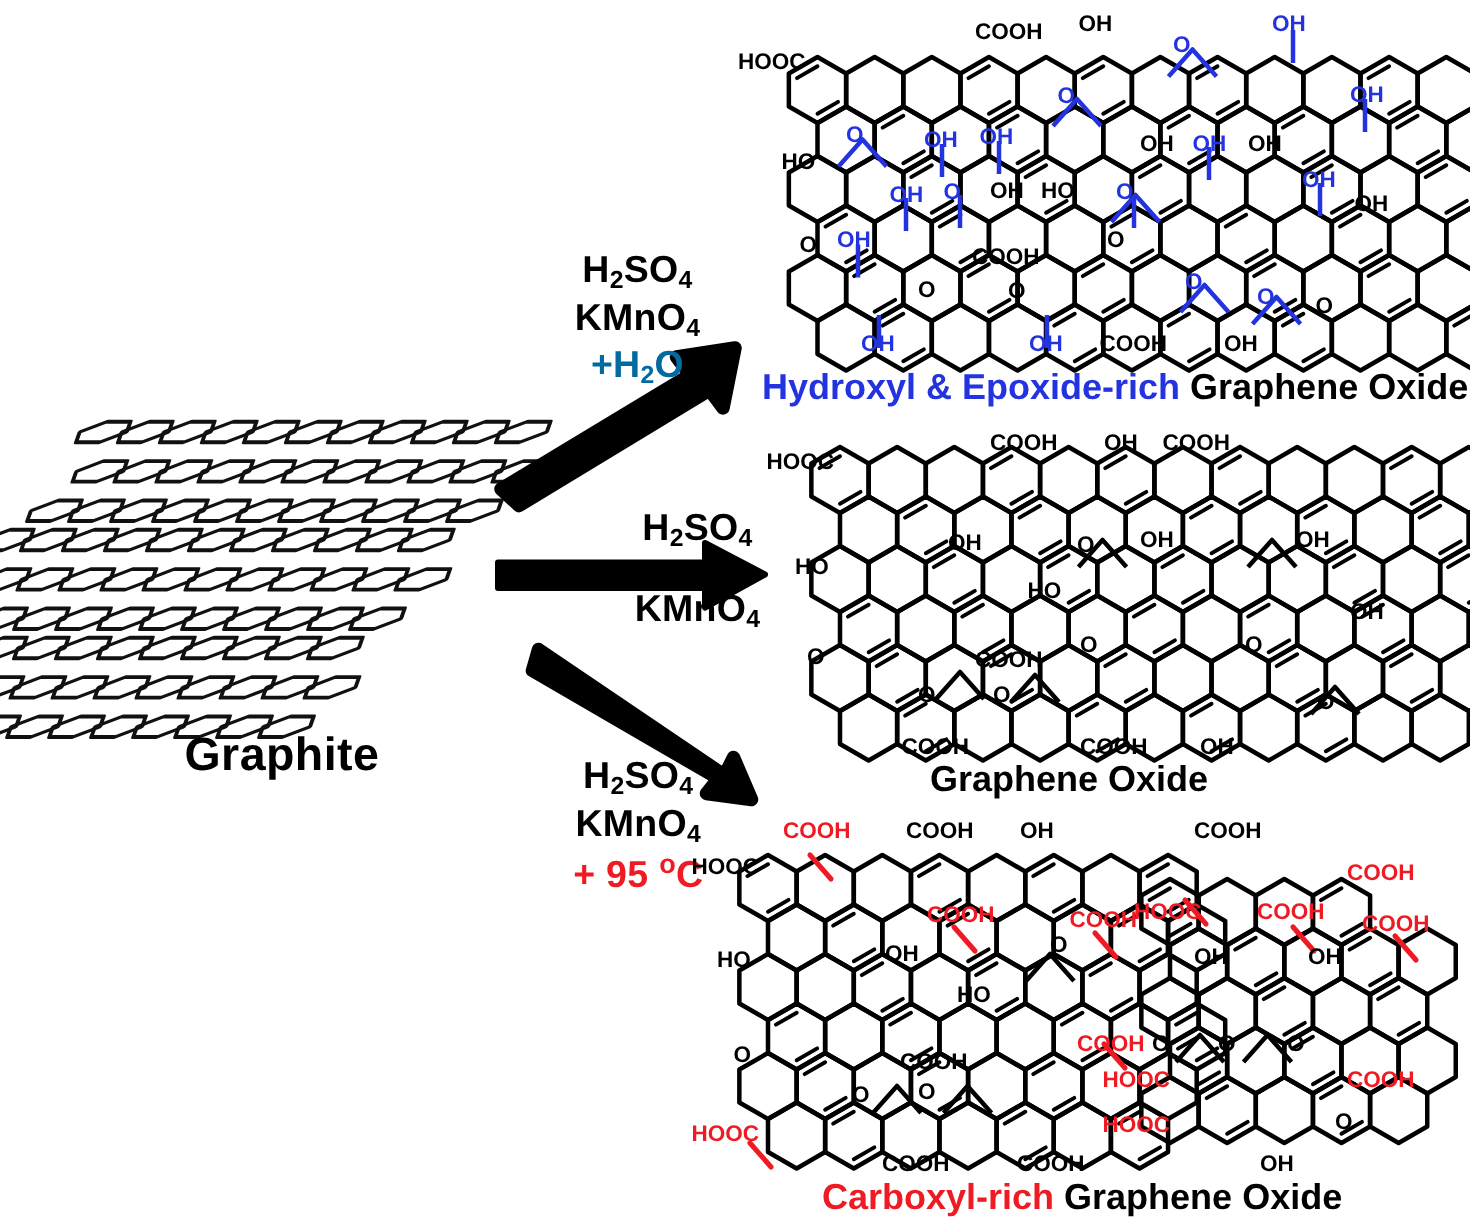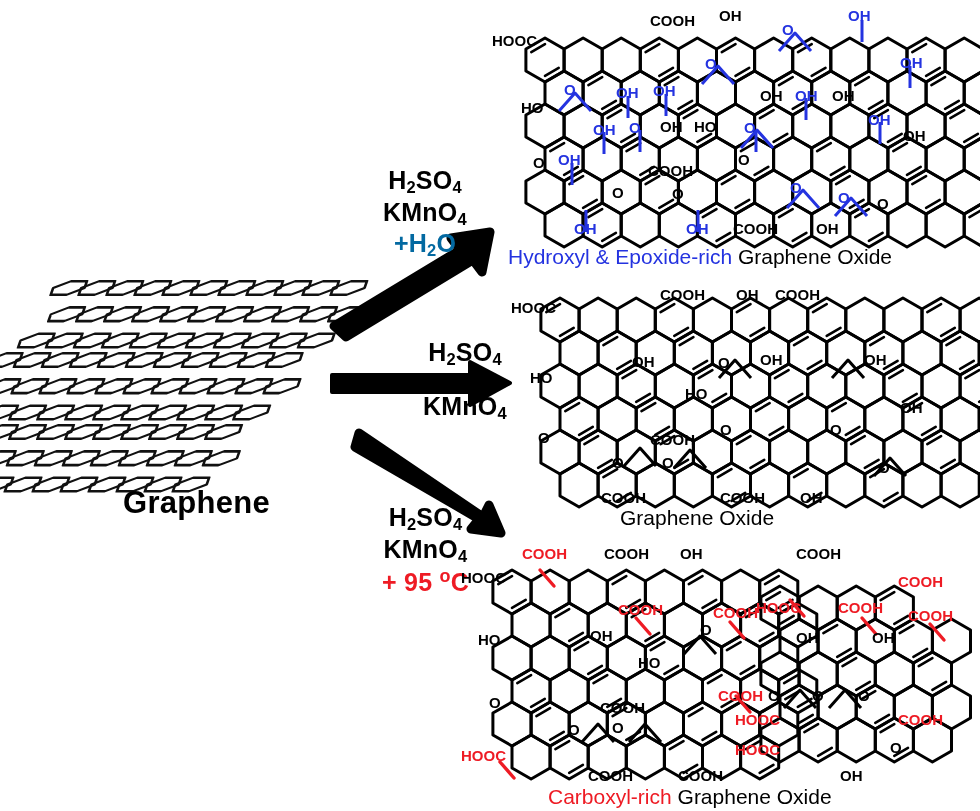--- a/index.html
+++ b/index.html
@@ -35,22 +35,22 @@
     position: absolute;
     font-size: 31px;
     font-weight: bold;
     color: #000;
     letter-spacing: .3px;
     white-space: nowrap;
   }
 
   .caption {
     position: absolute;
-    font-size: 21px;
-    font-weight: normal;
+    font-size: 24px;
+    font-weight: bold;
     white-space: nowrap;
     color: #000;
   }
   .caption .hi-blue { color: #2433e0; }
   .caption .hi-red  { color: #ee1b24; }
 
   svg { display: block; overflow: visible; }
   .lay { position: absolute; }
 </style>
 </head>
@@ -160,21 +160,21 @@
           <polygon points="127.7,214.5 113.8,221.3 98.1,221.3 96.3,214.5 110.2,207.7 125.9,207.7" fill="none" stroke="#111" stroke-width="2.6" stroke-linejoin="round"></polygon>
           <polygon points="155.7,214.5 141.8,221.3 126.1,221.3 124.3,214.5 138.2,207.7 153.9,207.7" fill="none" stroke="#111" stroke-width="2.6" stroke-linejoin="round"></polygon>
           <polygon points="183.7,214.5 169.8,221.3 154.1,221.3 152.3,214.5 166.2,207.7 181.9,207.7" fill="none" stroke="#111" stroke-width="2.6" stroke-linejoin="round"></polygon>
           <polygon points="211.7,214.5 197.8,221.3 182.1,221.3 180.3,214.5 194.2,207.7 209.9,207.7" fill="none" stroke="#111" stroke-width="2.6" stroke-linejoin="round"></polygon>
           <polygon points="239.7,214.5 225.8,221.3 210.1,221.3 208.3,214.5 222.2,207.7 237.9,207.7" fill="none" stroke="#111" stroke-width="2.6" stroke-linejoin="round"></polygon>
           <polygon points="267.7,214.5 253.8,221.3 238.1,221.3 236.3,214.5 250.2,207.7 265.9,207.7" fill="none" stroke="#111" stroke-width="2.6" stroke-linejoin="round"></polygon>
           <polygon points="295.7,214.5 281.8,221.3 266.1,221.3 264.3,214.5 278.2,207.7 293.9,207.7" fill="none" stroke="#111" stroke-width="2.6" stroke-linejoin="round"></polygon>
         </g>
       </svg>
   </div>
-  <div class="graphite-label" style="left:123px; top:485px;">Graphene</div>
+  <div class="graphite-label" style="left:123px; top:485px;">Graphite</div>
 
   <div class="lay" style="left:330px; top:230px;">
     <svg width="190" height="110" viewBox="0 0 190 110">
       <polygon points="4,96 130,20 121,8 160,2 152,42 143,30 16,107" fill="#000" stroke="#000" stroke-width="9" stroke-linejoin="round"></polygon>
     </svg>
   </div>
 
   <div class="lay" style="left:330px; top:355px;">
     <svg width="190" height="60" viewBox="0 0 190 60">
       <polygon points="2,20 140,20 140,7 180,28 140,50 140,37 2,37" fill="#000" stroke="#000" stroke-width="4" stroke-linejoin="round"></polygon>

